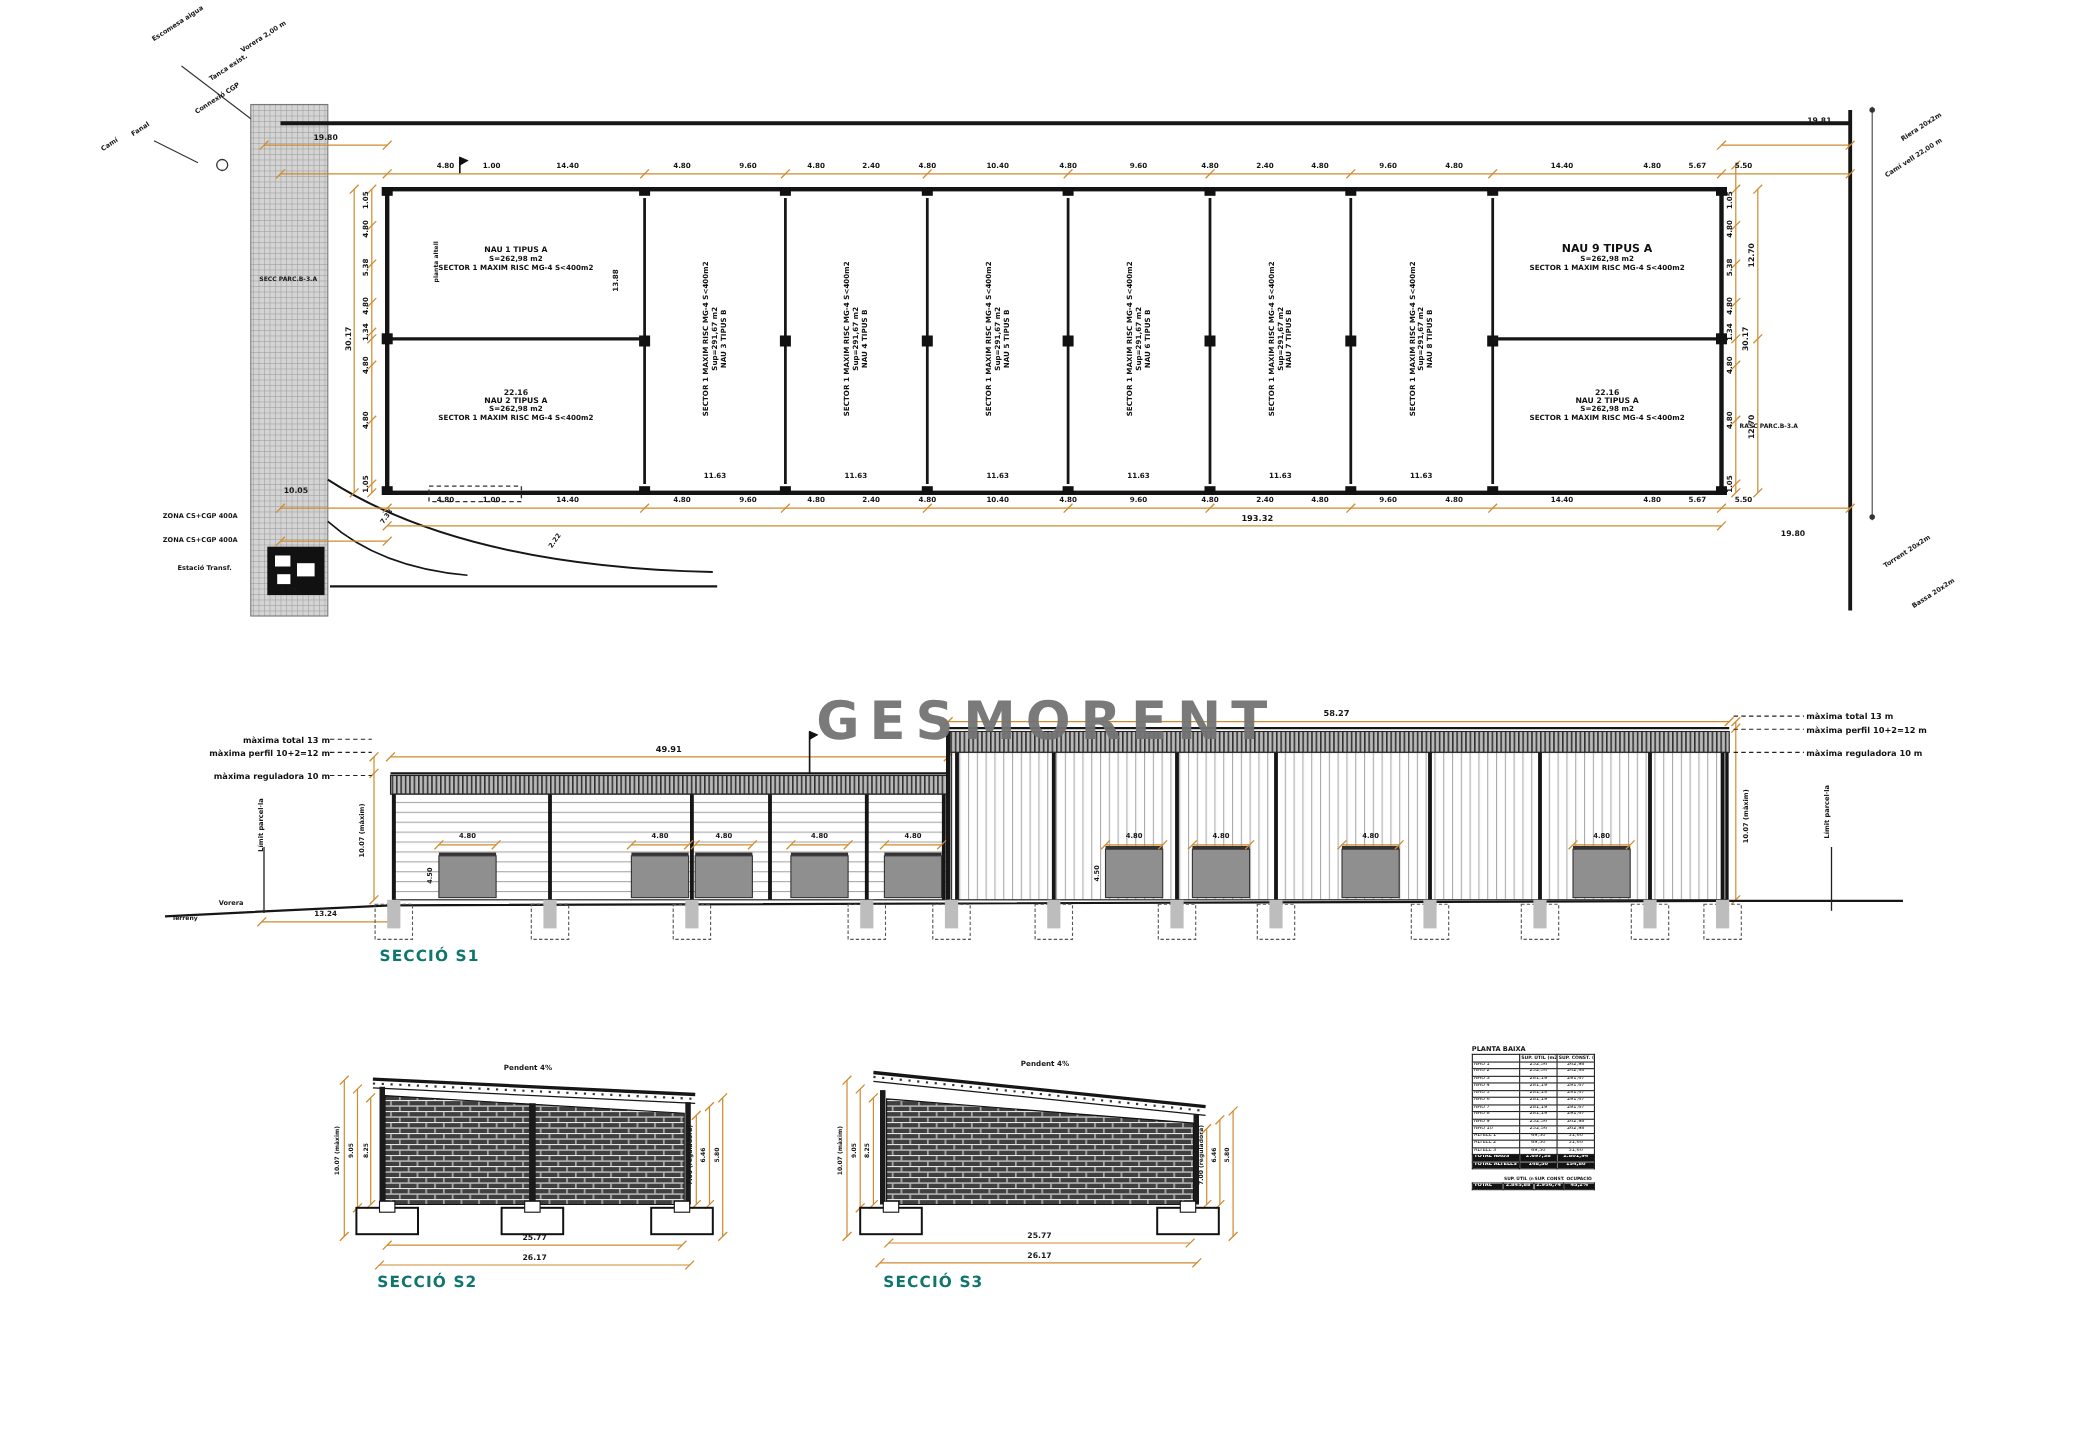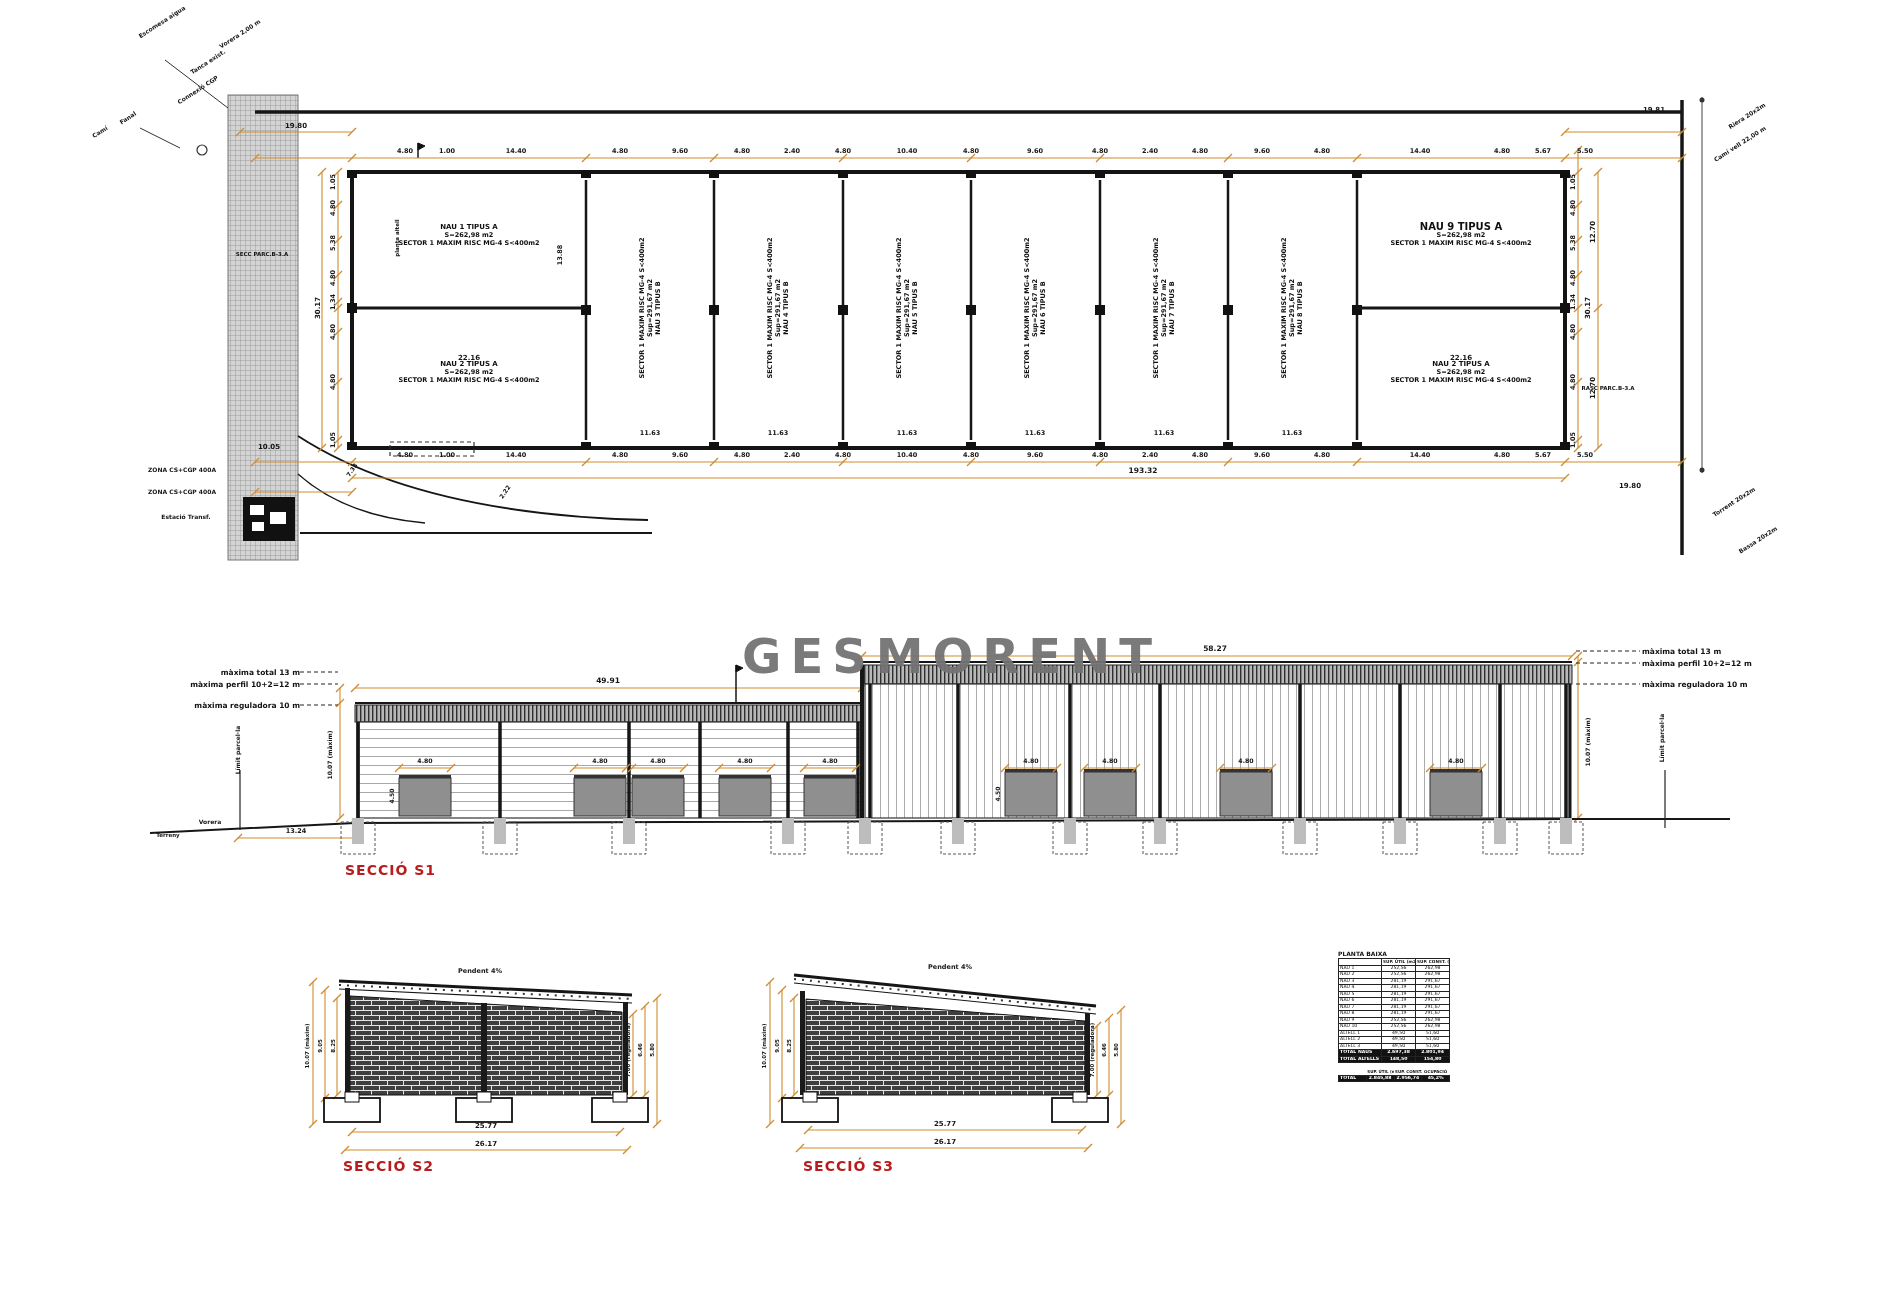--- a/index.html
+++ b/index.html
@@ -7,21 +7,21 @@
           font-family:"DejaVu Sans",sans-serif;overflow:hidden}
   #art{position:absolute;left:0;top:0}
   .lbl{position:absolute;white-space:nowrap;color:#161616;font-weight:700;
        transform:translate(-50%,-50%);line-height:1}
   .baytext{position:absolute;text-align:center;color:#101010;font-weight:700;
            font-size:6.5px;line-height:8px;width:260px;transform:rotate(-90deg)}
   .unittext{position:absolute;text-align:center;color:#101010;font-weight:700;
             font-size:6.5px;line-height:8px;width:200px}
   .ann{position:absolute;font-size:7.5px;font-weight:700;color:#111;white-space:nowrap}
   .ann.r{text-align:right;width:150px}
-  .seccio{position:absolute;font-size:14px;font-weight:700;letter-spacing:1px;color:#b91c1c}
+  .seccio{position:absolute;font-size:14px;font-weight:700;letter-spacing:1px;color:#0f766e}
   #watermark{position:absolute;left:742px;top:628px;font-size:48px;font-weight:700;
              letter-spacing:9px;color:#737373;opacity:.95}
   #areas{position:absolute;left:1338px;top:950px;width:116px;color:#111}
   #areas .ttl{font-size:6px;font-weight:700;margin-bottom:1px}
   #areas table{border-collapse:collapse;width:112px;table-layout:fixed}
   #areas td,#areas th{border:0.6px solid #222;padding:0 1px;height:5.5px;
       font-size:4.6px;line-height:1;text-align:center;overflow:hidden;white-space:nowrap}
   #areas th{font-size:4.2px;font-weight:700}
   #areas .nm{width:40px;text-align:left}
   #areas .dark{background:#121212;color:#fff;font-weight:700}

